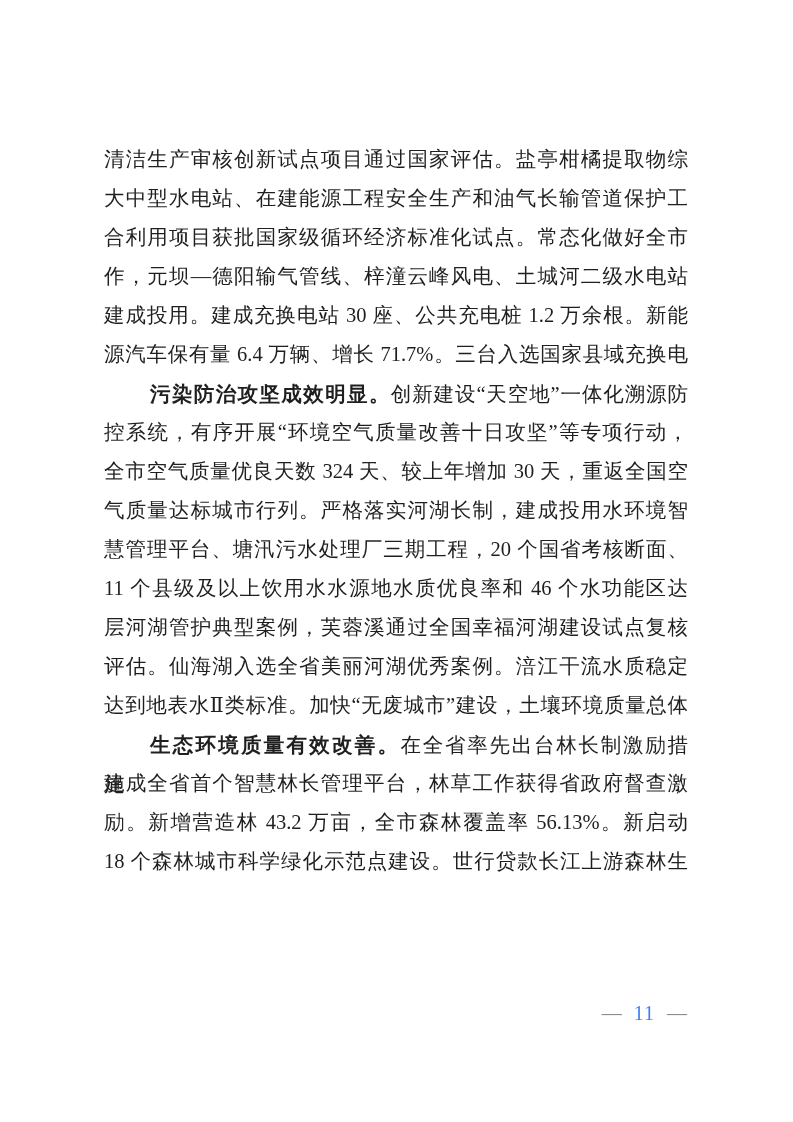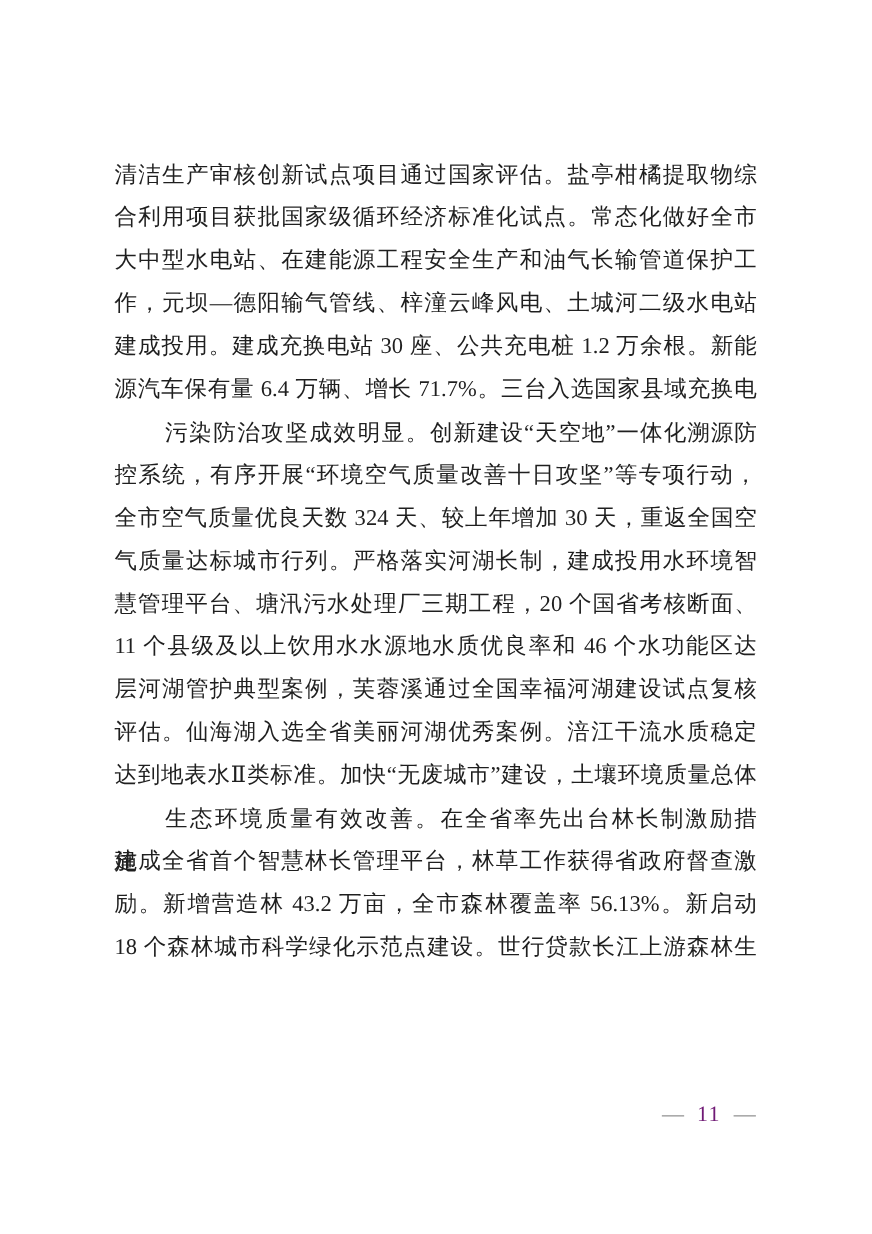--- a/index.html
+++ b/index.html
@@ -34,53 +34,53 @@
     text-justify: inter-ideograph;
     height: 39px;
   }
   .line.no-justify {
     text-align-last: left;
   }
   .line.indent {
     text-indent: 46px;
   }
   .seg.bold {
-    font-weight: 400;
+    font-weight: 700;
     font-family: "Liberation Sans", "DejaVu Sans", sans-serif;
     letter-spacing: 0.5px;
   }
   .page-footer {
     position: absolute;
     top: 1000px;
     right: 106px;
     font-size: 20px;
     line-height: 26px;
     display: inline-flex;
     align-items: center;
     gap: 12px;
     white-space: nowrap;
   }
   .page-footer .dash {
     color: #868686;
     font-weight: 400;
   }
   .page-footer .num {
-    color: #701a75;
+    color: #3b82f6;
     letter-spacing: 1px;
   }
 </style>
 </head>
 <body>
 
 <div class="sheet">
 
   <div class="text-block">
       <div class="line"><span class="seg">清洁生产审核创新试点项目通过国家评估。盐亭柑橘提取物综</span></div>
+      <div class="line"><span class="seg">大中型水电站、在建能源工程安全生产和油气长输管道保护工</span></div>
       <div class="line"><span class="seg">合利用项目获批国家级循环经济标准化试点。常态化做好全市</span></div>
-      <div class="line"><span class="seg">大中型水电站、在建能源工程安全生产和油气长输管道保护工</span></div>
       <div class="line"><span class="seg">作，元坝—德阳输气管线、梓潼云峰风电、土城河二级水电站</span></div>
       <div class="line"><span class="seg">建成投用。建成充换电站 30 座、公共充电桩 1.2 万余根。新能</span></div>
       <div class="line"><span class="seg">源汽车保有量 6.4 万辆、增长 71.7%。三台入选国家县域充换电</span></div>
       <div class="line indent"><span class="seg bold">污染防治攻坚成效明显。</span><span class="seg">创新建设“天空地”一体化溯源防</span></div>
       <div class="line"><span class="seg">控系统，有序开展“环境空气质量改善十日攻坚”等专项行动，</span></div>
       <div class="line"><span class="seg">全市空气质量优良天数 324 天、较上年增加 30 天，重返全国空</span></div>
       <div class="line"><span class="seg">气质量达标城市行列。严格落实河湖长制，建成投用水环境智</span></div>
       <div class="line"><span class="seg">慧管理平台、塘汛污水处理厂三期工程，20 个国省考核断面、</span></div>
       <div class="line"><span class="seg">11 个县级及以上饮用水水源地水质优良率和 46 个水功能区达</span></div>
       <div class="line"><span class="seg">层河湖管护典型案例，芙蓉溪通过全国幸福河湖建设试点复核</span></div>

